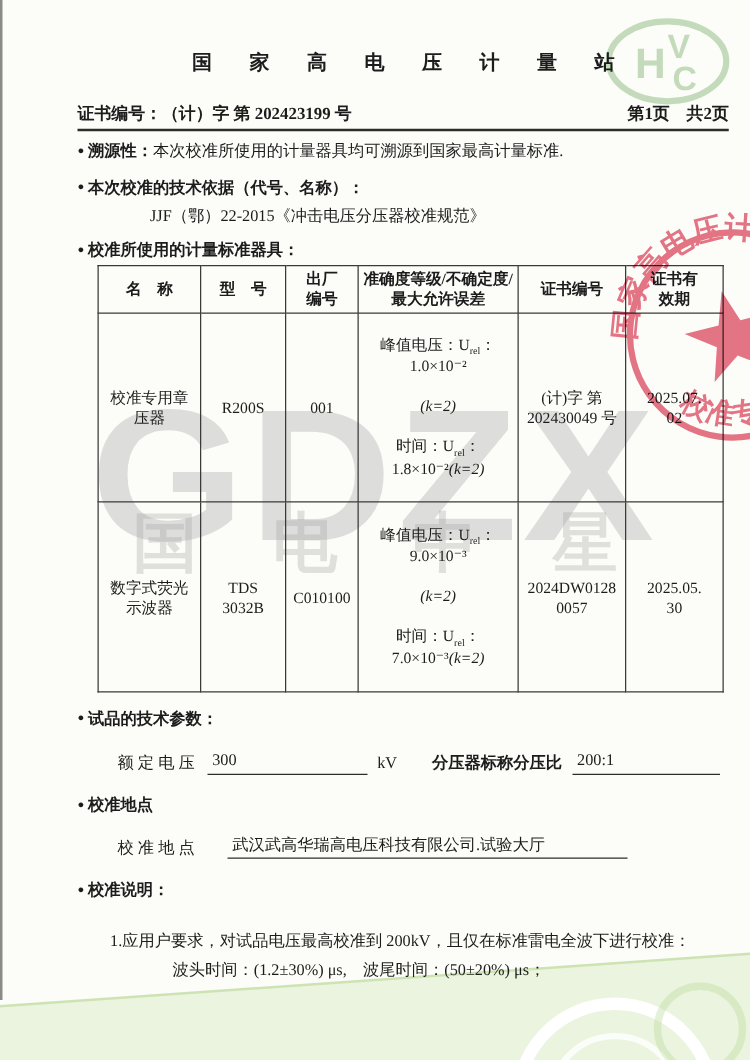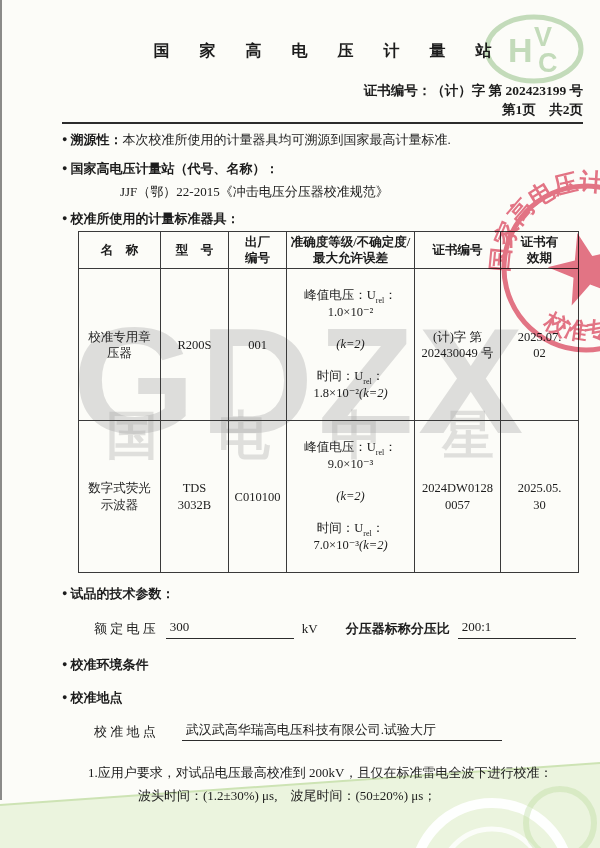--- a/index.html
+++ b/index.html
@@ -32,21 +32,21 @@
 
   
   .logo { position:absolute; top:12px; right:14px; z-index:2; }
 
   
   .content { position:relative; z-index:2; padding:0 17px 0 62px; }
   .title { margin-top:40px; text-align:center; font-size:16px; font-weight:bold;
         letter-spacing:13px; padding-left:13px; }
   .certrow { margin-top:20px; display:flex; justify-content:space-between;
         align-items:flex-end; border-bottom:2px solid #2c2c2c; padding-bottom:2px;
-        font-size:13.5px; font-weight:600;flex-direction:column; }
+        font-size:13.5px; font-weight:600; }
   .b { font-weight:700; }
   .dot { font-size:9px; vertical-align:2px; margin-right:3px; }
   .sec-trace { margin-top:7px; }
   .sec-basis { margin-top:11px; }
   .basis-val { margin-top:4px; margin-left:58px; }
   .sec-standards { margin-top:9px; }
 
   table.std { margin-top:3px; margin-left:16px; border-collapse:collapse;
         width:500px; table-layout:fixed; }
   table.std th, table.std td { border:1.4px solid #3a3a3a; text-align:center;
@@ -118,21 +118,21 @@
     <div class="certrow">
       <span><span>证书编号：</span><span>（计）字 第 202423199 号</span></span>
       <span>第1页　共2页</span>
     </div>
 
     <div class="sec-trace">
       <span class="dot">●</span><span class="b">溯源性：</span><span>本次校准所使用的计量器具均可溯源到国家最高计量标准.</span>
     </div>
 
     <div class="sec-basis">
-      <span class="dot">●</span><span class="b">国家高电压计量站（代号、名称）：</span>
+      <span class="dot">●</span><span class="b">本次校准的技术依据（代号、名称）：</span>
     </div>
     <div class="basis-val">JJF（鄂）22-2015《冲击电压分压器校准规范》</div>
 
     <div class="sec-standards">
       <span class="dot">●</span><span class="b">校准所使用的计量标准器具：</span>
     </div>
 
     <table class="std">
       <colgroup>
         <col style="width:82px">
@@ -192,29 +192,29 @@
       <span class="dot">●</span><span class="b">试品的技术参数：</span>
     </div>
     <div class="fieldrow row-specimen">
       <span>额 定 电 压</span>
       <span class="uf" style="width:128px; margin-left:10px;">300</span>
       <span style="margin-left:8px;">kV</span>
       <span style="margin-left:28px;" class="b">分压器标称分压比</span>
       <span class="uf" style="width:118px; margin-left:8px;">200:1</span>
     </div>
 
-    <div class="sec-env">
-      <span class="dot">●</span><span class="b">校准环境条件</span>
-    </div>
 
     <div class="sec-loc">
       <span class="dot">●</span><span class="b">校准地点</span>
     </div>
     <div class="fieldrow row-loc">
       <span>校 准 地 点</span>
       <span class="uf" style="width:320px; margin-left:26px;">武汉武高华瑞高电压科技有限公司.试验大厅</span>
     </div>
 
+    <div class="sec-notes">
+      <span class="dot">●</span><span class="b">校准说明：</span>
+    </div>
     <div class="note1">1.应用户要求，对试品电压最高校准到 200kV，且仅在标准雷电全波下进行校准：</div>
     <div class="note1d">波头时间：(1.2±30%) μs,　波尾时间：(50±20%) μs；</div>
 
   </div>
 </div>
 
 </body></html>

